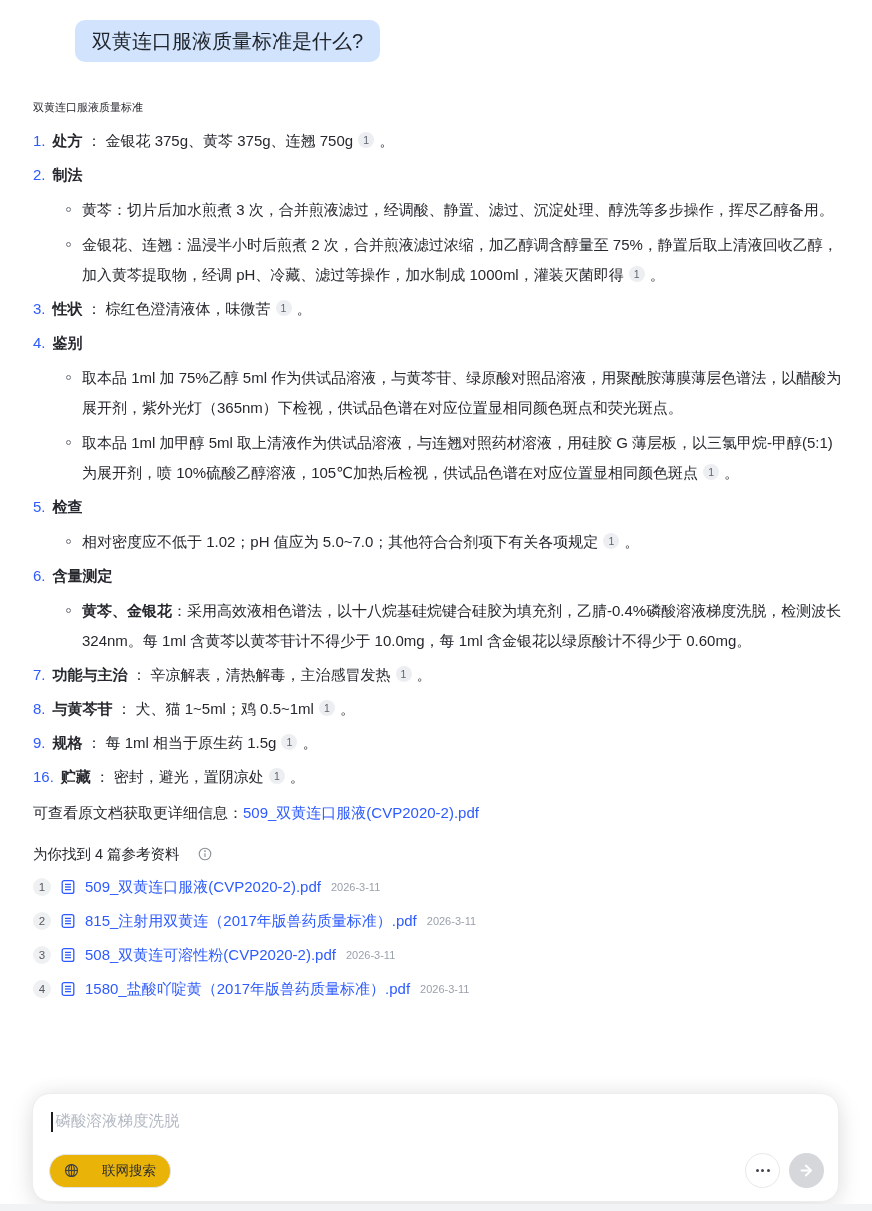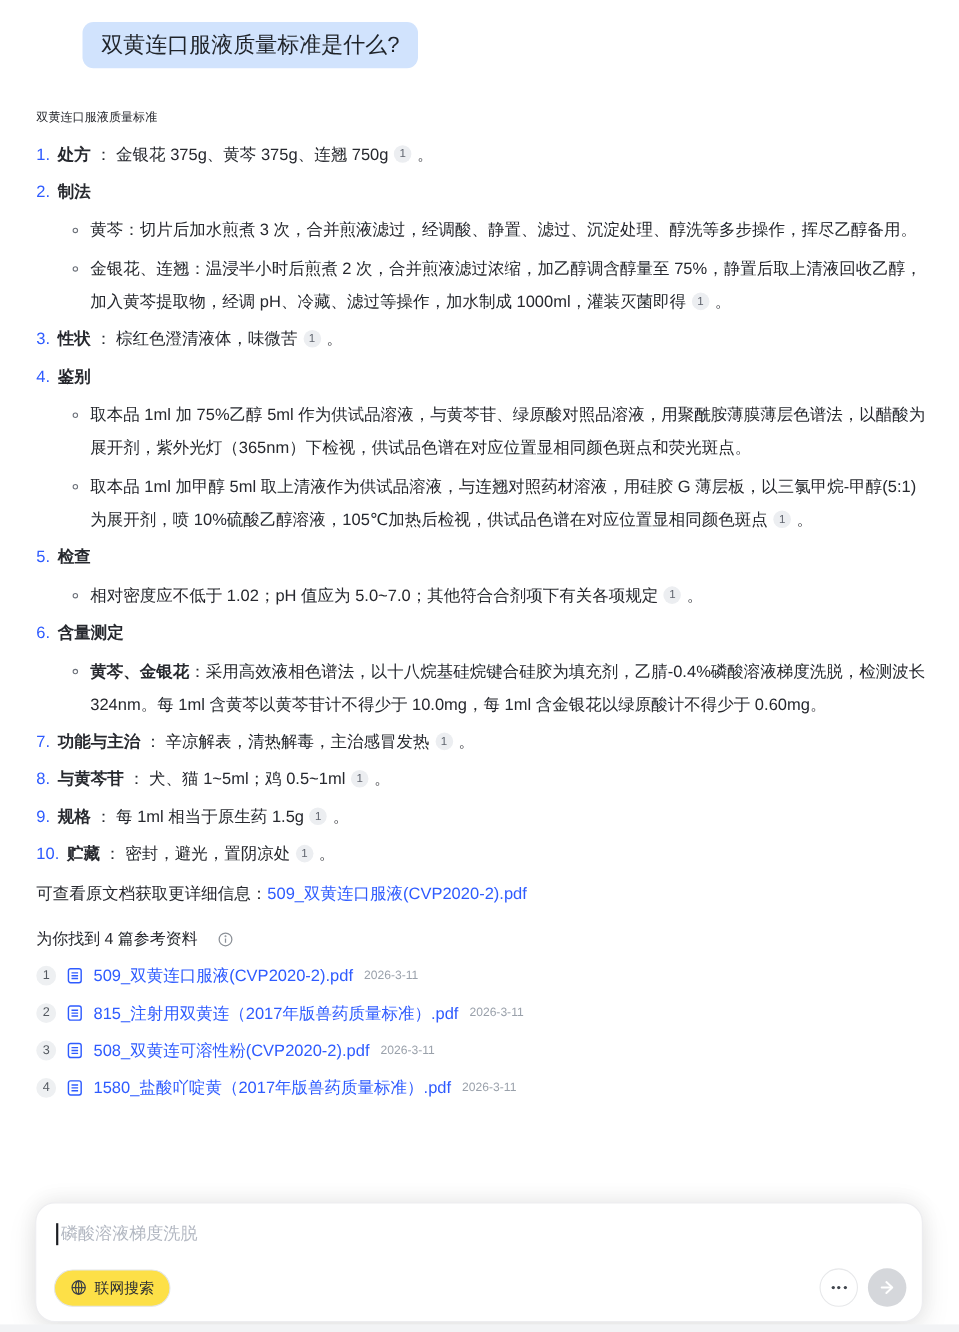--- a/index.html
+++ b/index.html
@@ -56,22 +56,22 @@
     position:absolute; left:32px; right:33px; top:1093px; height:109px;
     background:#fff; border:1px solid #ededf0; border-radius:18px;
     box-shadow:0 -4px 18px rgba(0,0,0,.05), 0 8px 26px rgba(0,0,0,.10);
     padding:17px 18px 14px 18px;
   }
   .composer-input{ display:flex; align-items:center; font-size:15.5px; color:#b3b8c2; cursor:text; }
   .caret{ width:1.5px; height:20px; background:#1b1d22; margin-right:3px; }
   .composer-toolbar{ position:absolute; left:16px; right:14px; bottom:13px;
     display:flex; align-items:center; }
   .pill{
-    display:flex; align-items:center; gap:7px; border:1px solid #e3e5e8; border-radius:17px;
-    background:#fde047; padding:7px 14px; font-size:13.5px; color:#2b2e33; cursor:pointer;
+    display:flex; align-items:center; gap:23px; border:1px solid #e3e5e8; border-radius:17px;
+    background:#eab308; padding:7px 14px; font-size:13.5px; color:#2b2e33; cursor:pointer;
   }
   .globe-ic{ width:15px; height:15px; color:#3c4047; }
   .tb-spacer{ flex:1; }
   .more-btn{
     width:35px; height:35px; border-radius:50%; border:1px solid #e7e8ea; background:#fff;
     display:flex; align-items:center; justify-content:center; gap:2.5px; margin-right:9px; cursor:pointer;
   }
   .dot{ width:3px; height:3px; border-radius:50%; background:#40454d; }
   .send-btn{
     width:35px; height:35px; border-radius:50%; background:#d5d7db; border:none;
@@ -137,21 +137,21 @@
       <div class="item">
         <div class="item-head"><span class="num">7.</span><span class="label">功能与主治</span><span class="sep">：</span><span>辛凉解表，清热解毒，主治感冒发热</span><span class="cite">1</span><span>。</span></div>
       </div>
       <div class="item">
         <div class="item-head"><span class="num">8.</span><span class="label">与黄芩苷</span><span class="sep">：</span><span>犬、猫 1~5ml；鸡 0.5~1ml</span><span class="cite">1</span><span>。</span></div>
       </div>
       <div class="item">
         <div class="item-head"><span class="num">9.</span><span class="label">规格</span><span class="sep">：</span><span>每 1ml 相当于原生药 1.5g</span><span class="cite">1</span><span>。</span></div>
       </div>
       <div class="item">
-        <div class="item-head"><span class="num">10.</span><span class="label">贮藏</span><span class="sep">：</span><span>密封，避光，置阴凉处</span><span class="cite">1</span><span>。</span></div>
+        <div class="item-head"><span class="num">16.</span><span class="label">贮藏</span><span class="sep">：</span><span>密封，避光，置阴凉处</span><span class="cite">1</span><span>。</span></div>
       </div>
     </div>
 
   <div class="doc-note">
     <span>可查看原文档获取更详细信息：</span><a>509_双黄连口服液(CVP2020-2).pdf</a>
   </div>
 
   <div class="refs">
     <div class="refs-summary">
       <span>为你找到 4 篇参考资料</span>

